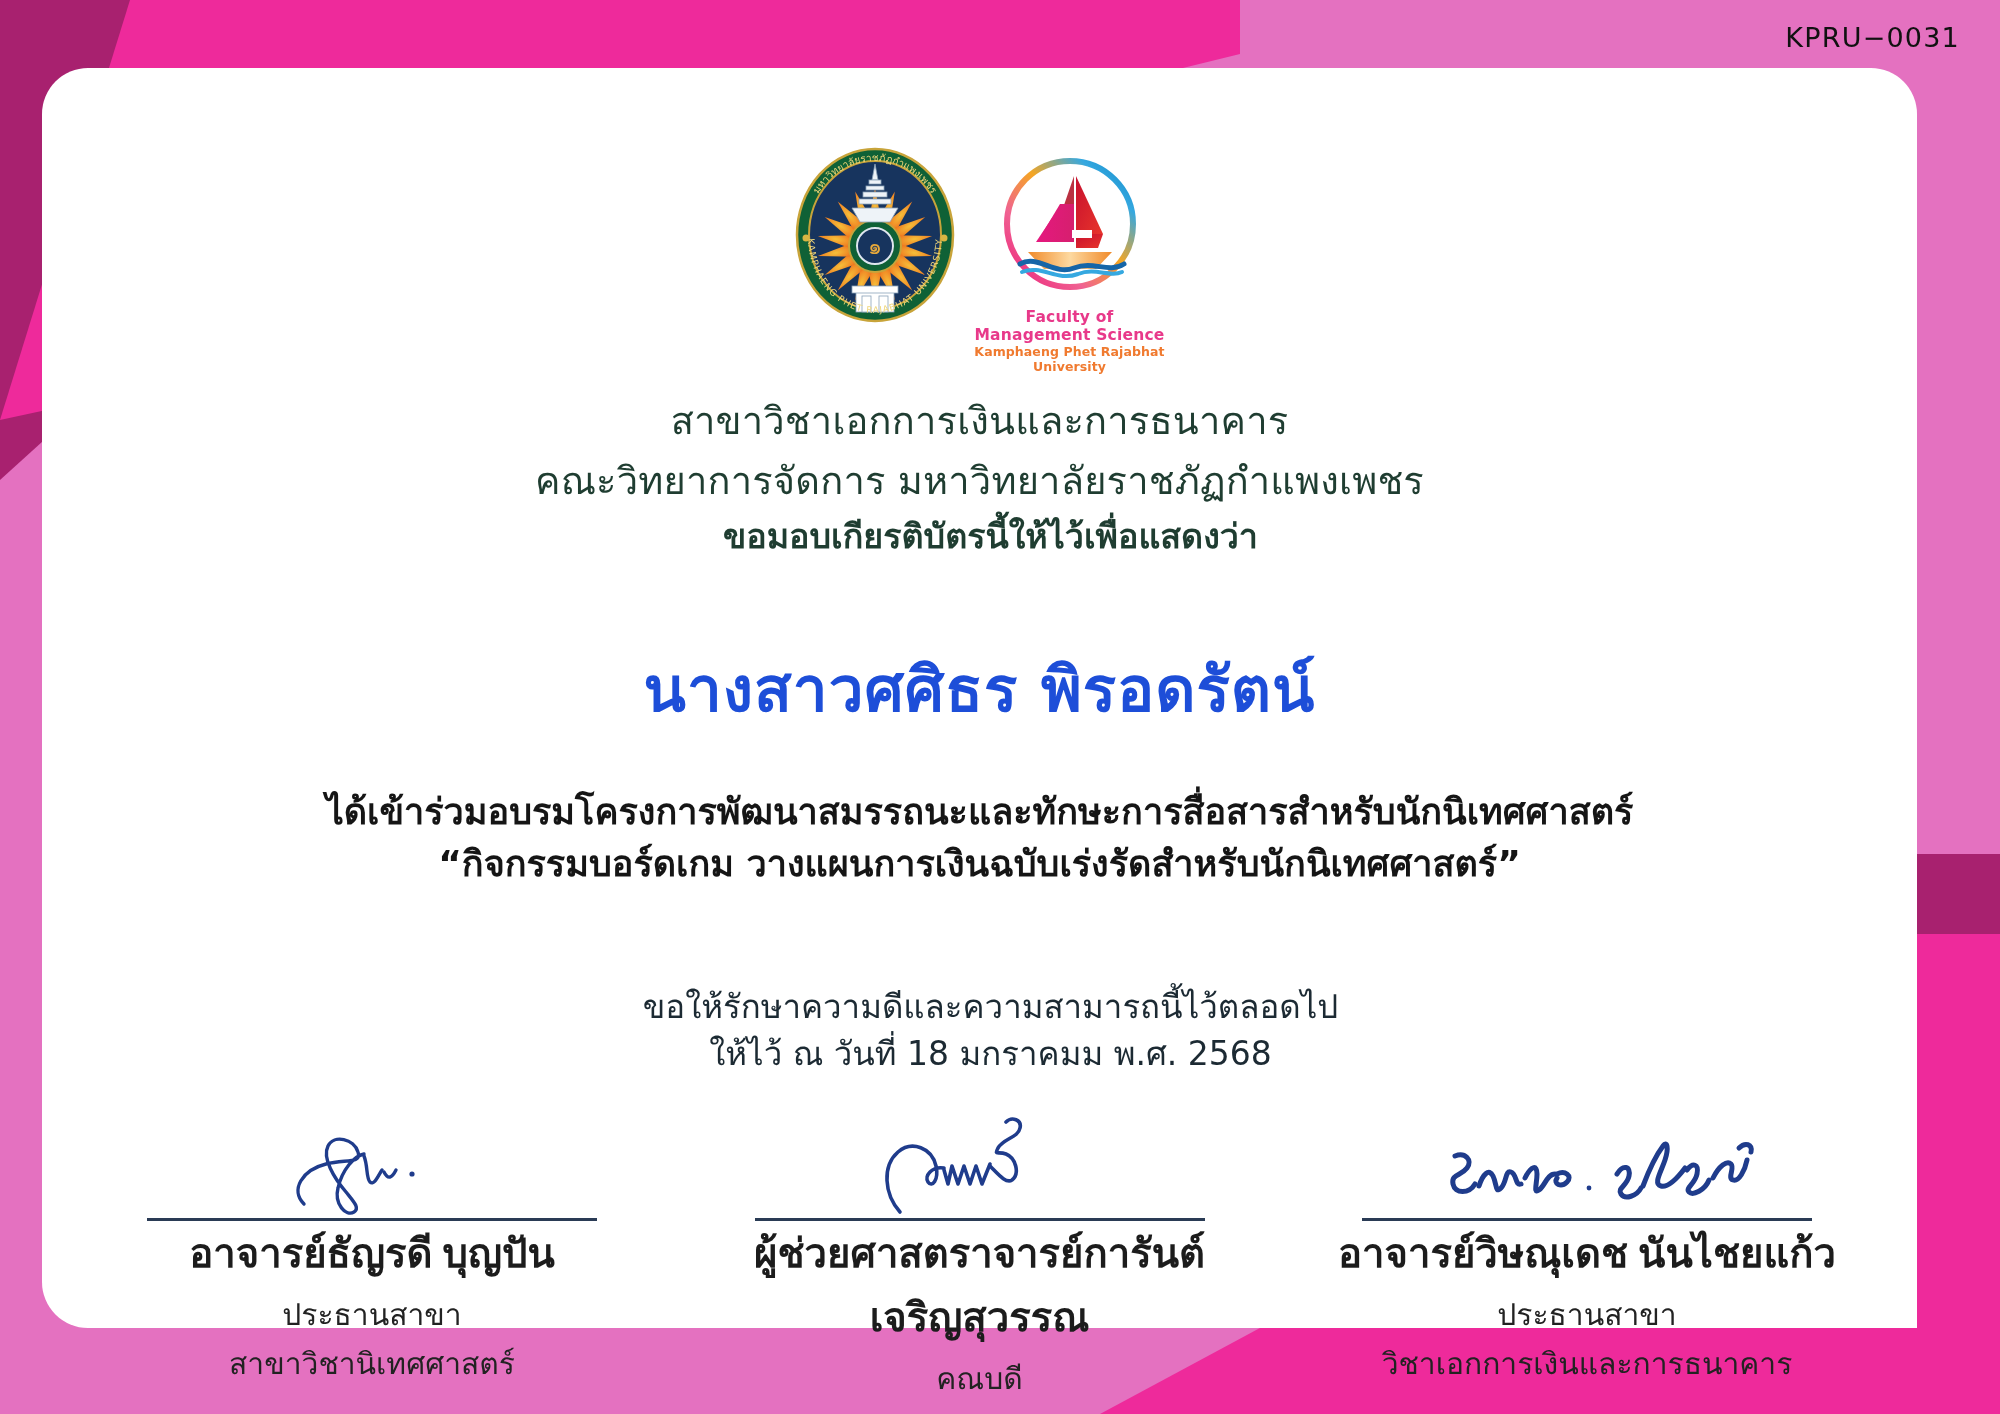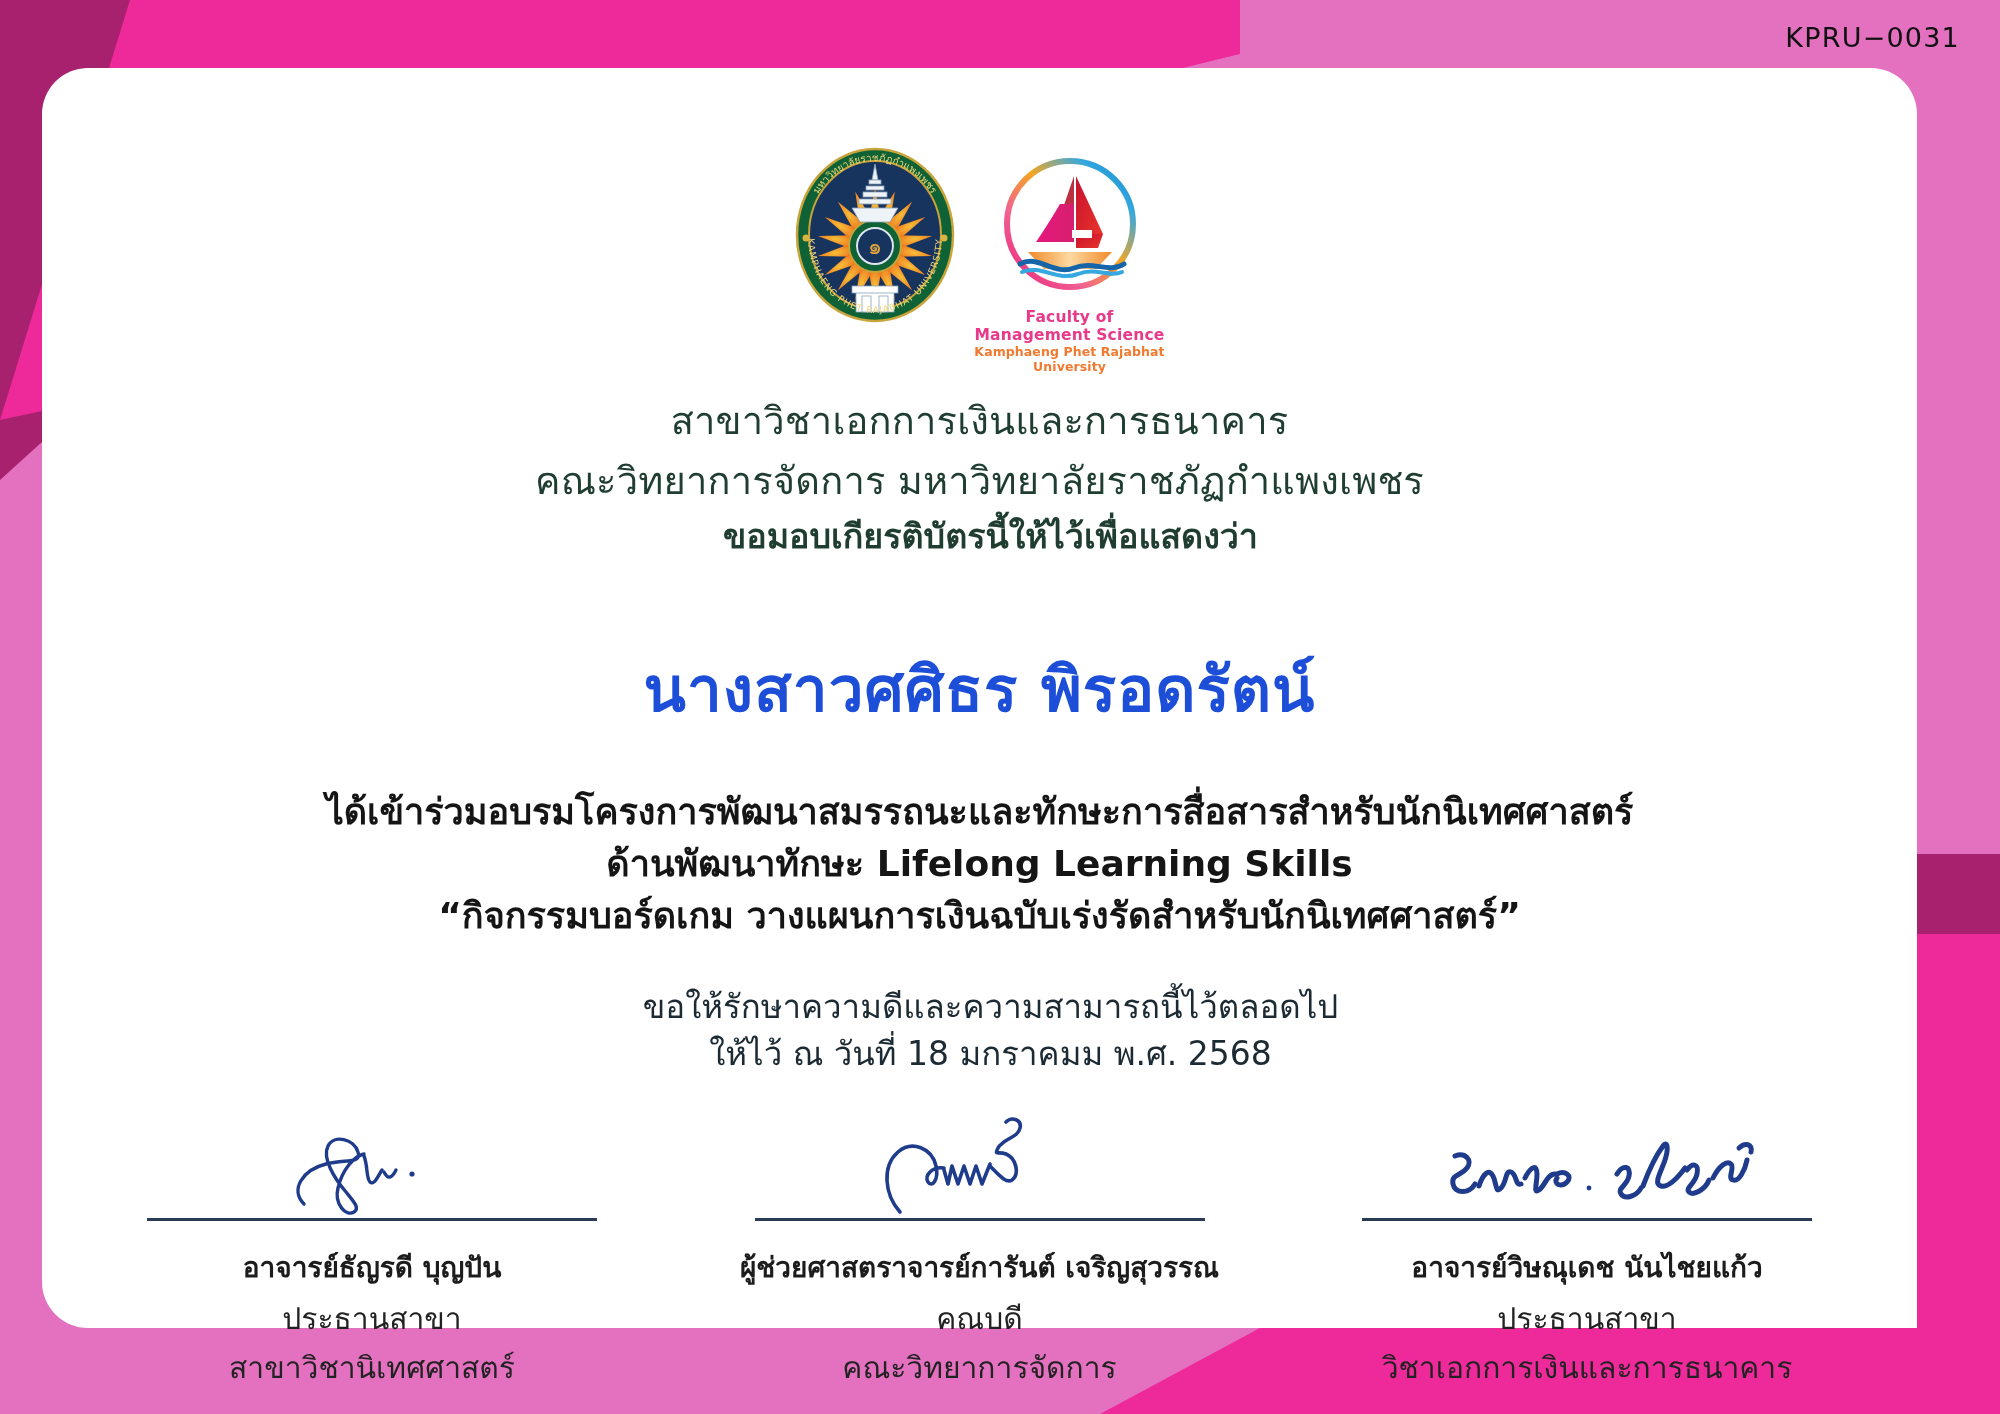--- a/index.html
+++ b/index.html
@@ -181,24 +181,24 @@
     align-items: flex-end;
     justify-content: center;
   }
   .sig-rule {
     width: 450px;
     height: 3px;
     background: #2a3b55;
     margin: 2px auto 0 auto;
   }
   .sig-name {
-    margin-top: 24px;
-    font-size: 28px;
+    font-size: 40px;
     font-weight: bold;
     color: #1c1c1c;
+    font-family: Liberation Serif, serif;
   }
   .sig-role {
     margin-top: 6px;
     font-size: 30px;
     color: #222222;
   }
   .sig-org {
     margin-top: 2px;
     font-size: 30px;
     color: #222222;
@@ -358,21 +358,20 @@
     <div id="heading-block">
       <div class="center h-line1">สาขาวิชาเอกการเงินและการธนาคาร</div>
       <div class="center h-line2">คณะวิทยาการจัดการ มหาวิทยาลัยราชภัฏกำแพงเพชร</div>
       <div class="center h-line3">ขอมอบเกียรติบัตรนี้ให้ไว้เพื่อแสดงว่า</div>
     </div>
 
     <div id="recipient" class="center">นางสาวศศิธร พิรอดรัตน์</div>
 
     <div id="body-block">
       <div class="center b-line">ได้เข้าร่วมอบรมโครงการพัฒนาสมรรถนะและทักษะการสื่อสารสำหรับนักนิเทศศาสตร์</div>
-      <div class="center b-line">ด้านพัฒนาทักษะ Lifelong Learning Skills</div>
       <div class="center b-line">“กิจกรรมบอร์ดเกม วางแผนการเงินฉบับเร่งรัดสำหรับนักนิเทศศาสตร์”</div>
     </div>
 
     <div id="closing-block">
       <div class="center c-line">ขอให้รักษาความดีและความสามารถนี้ไว้ตลอดไป</div>
       <div class="center c-line">ให้ไว้ ณ วันที่ 18 มกราคมม พ.ศ. 2568</div>
     </div>
 
     <div id="signatures">
 

